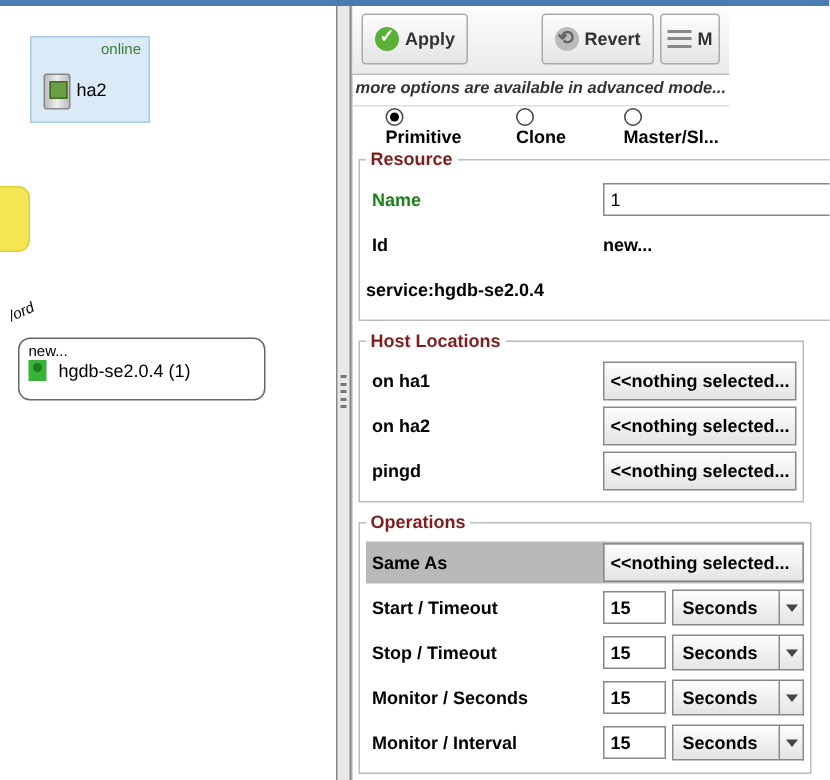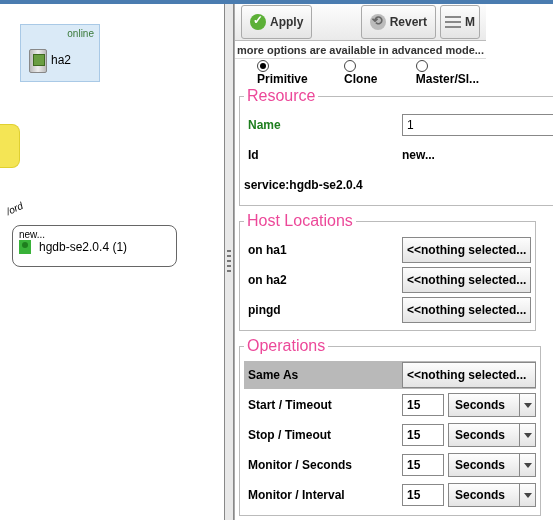--- a/index.html
+++ b/index.html
@@ -173,20 +173,21 @@
   .ic-menu {
     width: 16px; height: 12px;
     background: repeating-linear-gradient(
       to bottom,#888 0,#888 2px,transparent 2px,transparent 5px);
   }
   .tb-spacer { flex: 1; }
   .more-opts {
     height: 22px;
     text-align: center;
     font-size: 11px;
+    font-style: italic;
     font-weight: bold;
     color: #333;
     padding-top: 3px;
     border-bottom: 1px solid #ddd;
   }
   .type-row {
     height: 26px;
     display: flex;
     align-items: center;
     gap: 28px;
@@ -210,23 +211,23 @@
     width: 6px; height: 6px;
     border-radius: 50%;
     background: #000;
   }
   fieldset {
     border: 1px solid #bbb;
     margin: 2px 4px 4px 4px;
     padding: 6px 4px 4px 4px;
   }
   legend {
-    font-size: 16px;
-    font-weight: normal;
-    color: #ec4899;
+    font-size: 12px;
+    font-weight: bold;
+    color: #7f1d1d;
     padding: 0 3px;
   }
   .form-row {
     display: flex;
     align-items: center;
     height: 28px;
     margin-bottom: 2px;
   }
   .fld-label {
     width: 158px;

